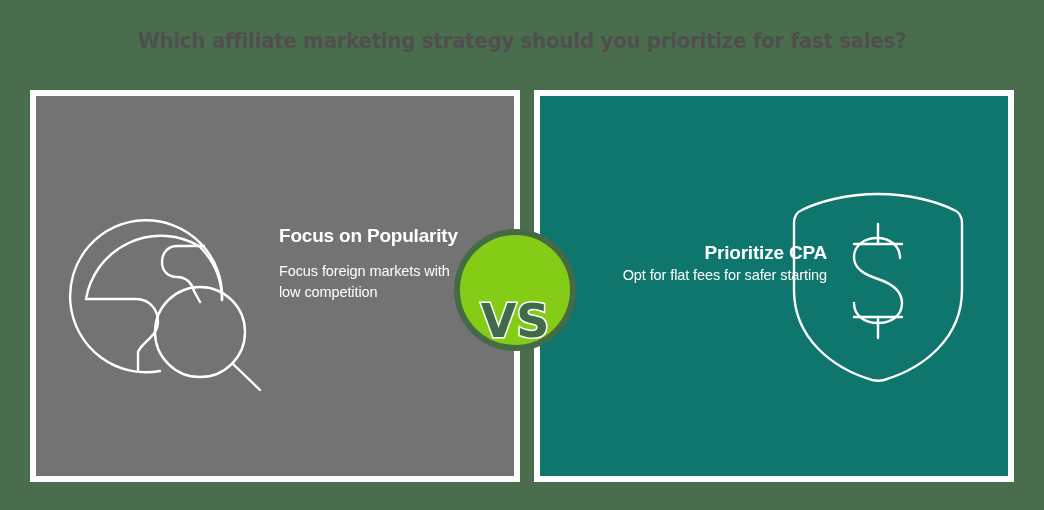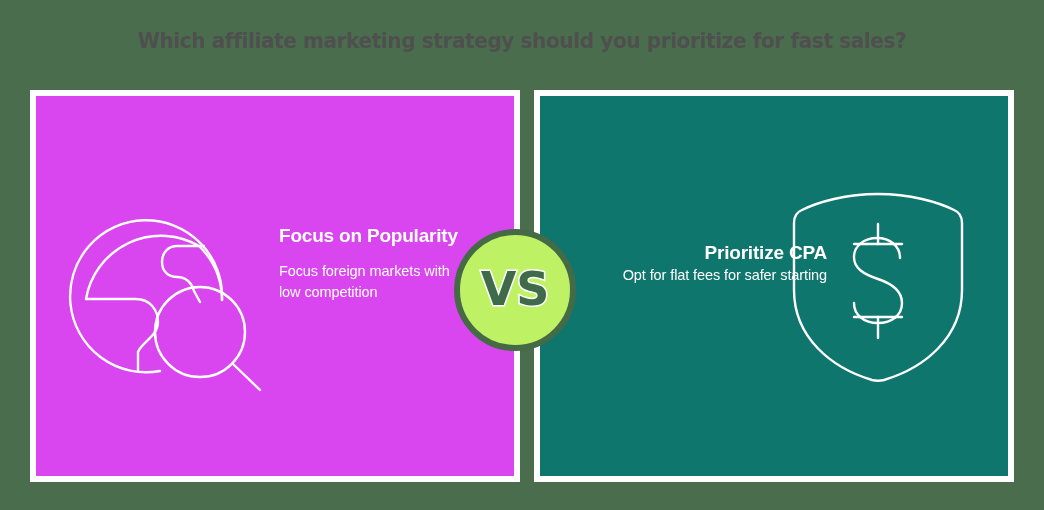--- a/index.html
+++ b/index.html
@@ -43,21 +43,21 @@
   }
 
   .panel {
     position: relative;
     border: 6px solid #ffffff;
     overflow: hidden;
   }
 
   .panel-left {
     width: 490px;
-    background: #d946ef;
+    background: #737373;
     padding-left: 44px;
   }
 
   .panel-gap {
     width: 14px;
     background: transparent;
   }
 
   .panel-right {
     width: 480px;
@@ -127,24 +127,24 @@
   }
 
   
   .vs-badge {
     position: absolute;
     left: 454px;
     top: 229px;
     width: 122px;
     height: 122px;
     border-radius: 50%;
-    background: #bef264;
+    background: #84cc16;
     border: 6px solid #456b46;
     display: flex;
-    align-items: center;
+    align-items: flex-end;
     justify-content: center;
     z-index: 10;
   }
 
   .vs-text {
     font-family: "DejaVu Sans", sans-serif;
     font-size: 46px;
     font-weight: bold;
     color: #3f6b4b;
     letter-spacing: 0px;

